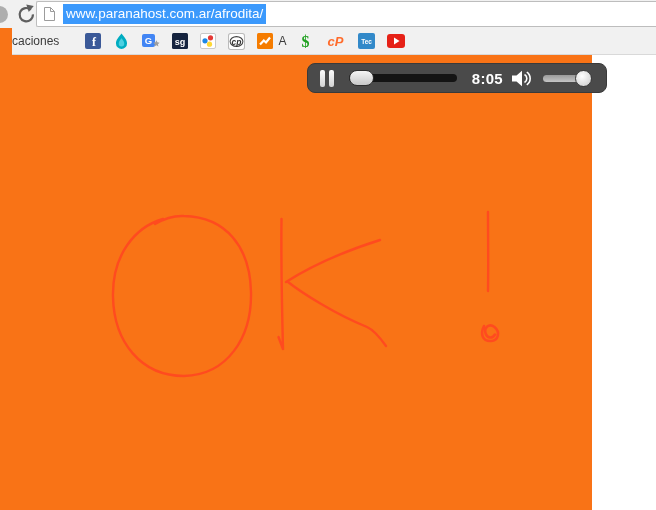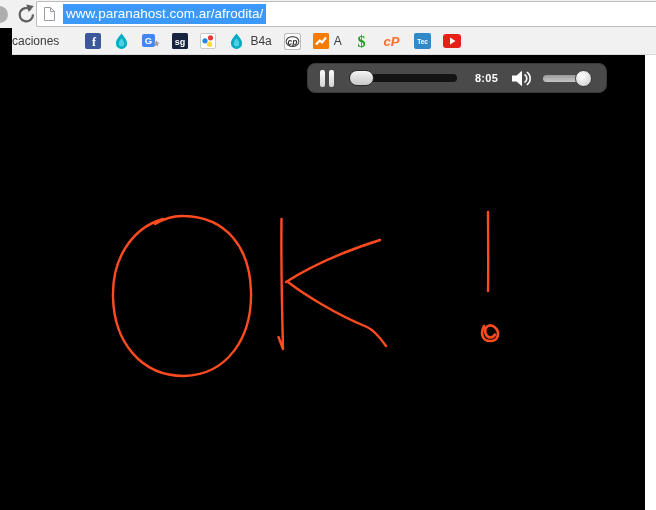--- a/index.html
+++ b/index.html
@@ -1,18 +1,18 @@
 <!DOCTYPE html>
 <html><head>
 <meta charset="utf-8">
 <style>
   * { margin:0; padding:0; box-sizing:border-box; }
   html,body { width:656px; height:510px; overflow:hidden; background:#fff;
               font-family:"Liberation Sans", sans-serif; }
-  .stage { position:relative; width:645px; height:510px; background:#000000; }
+  .stage { position:relative; width:592px; height:510px; background:#f97316; }
 
   
   .toolbar { position:absolute; left:0; top:0; width:656px; height:28px; background:#f1f1f1; }
   .fwd-remnant { position:absolute; left:-9px; top:6px; width:17px; height:17px;
                  border-radius:50%; background:#aeaeae; }
   .reload-btn { position:absolute; left:15px; top:4px; width:20px; height:20px; cursor:pointer; }
   .addressbar { position:absolute; left:36px; top:1px; right:0; height:26px; background:#fff;
                 border:1px solid #bdbdbd; border-right:none; border-radius:2px 0 0 2px;
                 display:flex; align-items:center; padding-left:6px; }
   .page-icon { width:13px; height:16px; flex:0 0 auto; }
@@ -33,22 +33,22 @@
   .player { position:absolute; left:307px; top:63px; width:300px; height:30px;
             background:#4a4a4a; border:1px solid #3a3a3a; border-radius:8px;
             display:flex; align-items:center; padding:0 12px; }
   .pause { display:flex; gap:4px; cursor:pointer; }
   .pause i { display:block; width:5px; height:17px; border-radius:2px;
              background:linear-gradient(#fdfdfd,#d2d2d2); }
   .timeline { position:relative; margin-left:15px; width:108px; height:8px;
               background:#141414; border-radius:4px; cursor:pointer; }
   .seek-thumb { position:absolute; left:0; top:-4px; width:25px; height:16px; border-radius:8px;
                 background:linear-gradient(#f4f4f4,#c8c8c8); border:1px solid #2e2e2e; cursor:grab; }
-  .time { margin-left:13px; width:33px; color:#fff; font-size:11px; font-weight:bold;
-          letter-spacing:.3px; text-align:center; }
+  .time { margin-left:13px; width:33px; color:#fff; font-size:15px; font-weight:bold;
+          letter-spacing:.3px; text-align:right; }
   .vol-icon { margin-left:8px; width:22px; height:17px; cursor:pointer; }
   .volslider { position:relative; margin-left:10px; width:46px; height:7px; border-radius:3.5px;
                background:linear-gradient(#9a9a9a,#c6c6c6); cursor:pointer; }
   .vol-thumb { position:absolute; right:-3px; top:-5px; width:17px; height:17px; border-radius:50%;
                background:radial-gradient(circle at 40% 35%, #ffffff, #c9c9c9);
                border:1px solid #3c3c3c; cursor:grab; }
 
   
   .ink { position:absolute; left:0; top:0; width:656px; height:510px; pointer-events:none; }
 </style>
@@ -111,27 +111,20 @@
     <div class="bm">
       <svg width="16" height="16" viewBox="0 0 16 16">
         <rect x="0.5" y="0.5" width="15" height="15" rx="1.5" fill="#fff" stroke="#c9c9c9"></rect>
         <circle cx="10.5" cy="4.8" r="2.6" fill="#e53935"></circle>
         <circle cx="5" cy="7.8" r="2.6" fill="#1e88e5"></circle>
         <circle cx="9.5" cy="11.2" r="2.6" fill="#fdd835"></circle>
       </svg>
     </div>
 
 
-    <div class="bm">
-      <svg width="17" height="17" viewBox="0 0 16 16">
-        <path d="M8 0.5 C5 4.5 2.8 6.5 2.8 9.8 A5.2 5.2 0 0 0 13.2 9.8 C13.2 6.5 11 4.5 8 0.5 z" fill="#00acc1"></path>
-        <path d="M8 5 C6.4 7.2 5.4 8.2 5.4 10.2 A2.6 2.6 0 0 0 10.6 10.2 C10.6 8.2 9.6 7.2 8 5 z" fill="#4dd0e1"></path>
-      </svg>
-      <span>B4a</span>
-    </div>
 
     <div class="bm">
       <svg width="17" height="17" viewBox="0 0 16 16">
         <rect x="0.5" y="0.5" width="15" height="15" rx="2" fill="#fff" stroke="#bbb"></rect>
         <ellipse cx="8" cy="8" rx="6" ry="4.6" fill="none" stroke="#444" stroke-width="1"></ellipse>
         <text x="8" y="11" font-size="8" font-weight="bold" font-style="italic" fill="#333" font-family="Liberation Sans, sans-serif" text-anchor="middle">cp</text>
       </svg>
     </div>
 
     <div class="bm">

